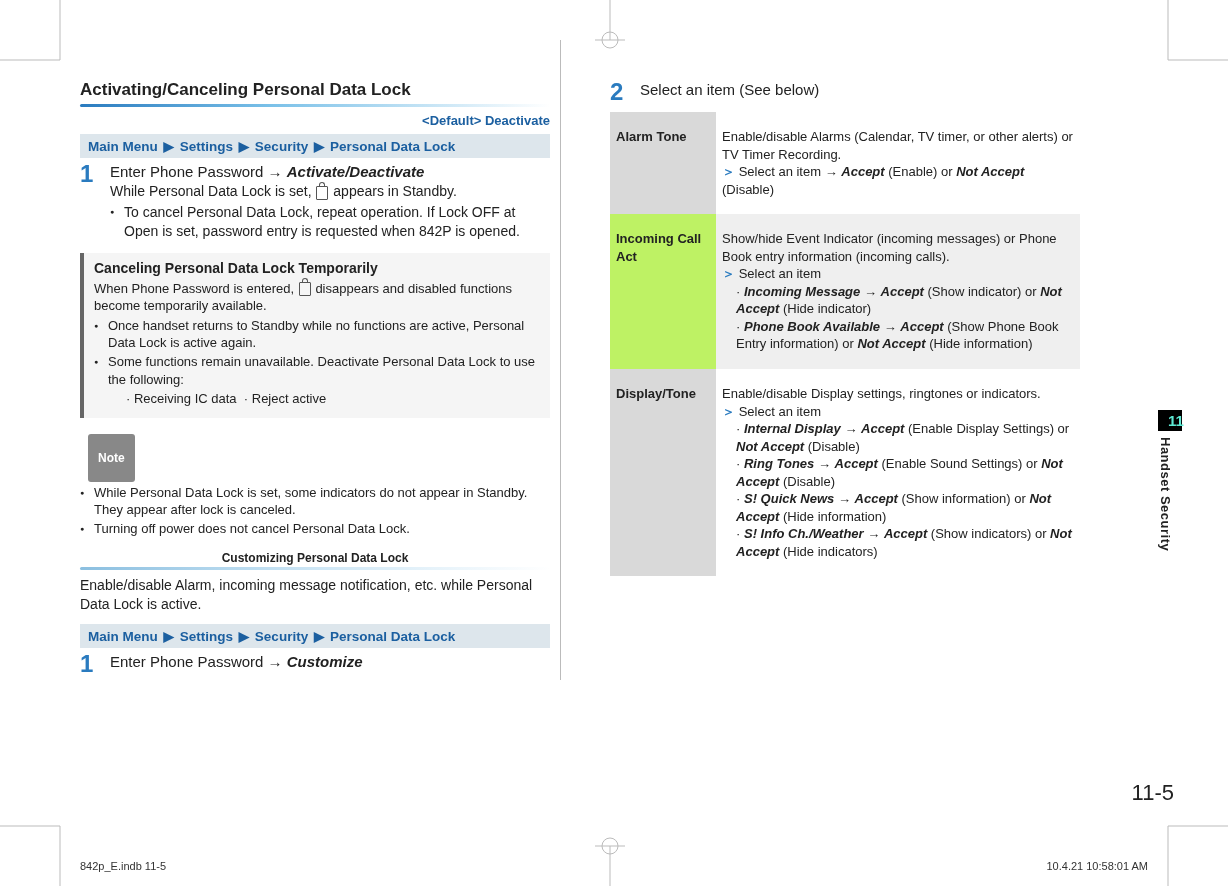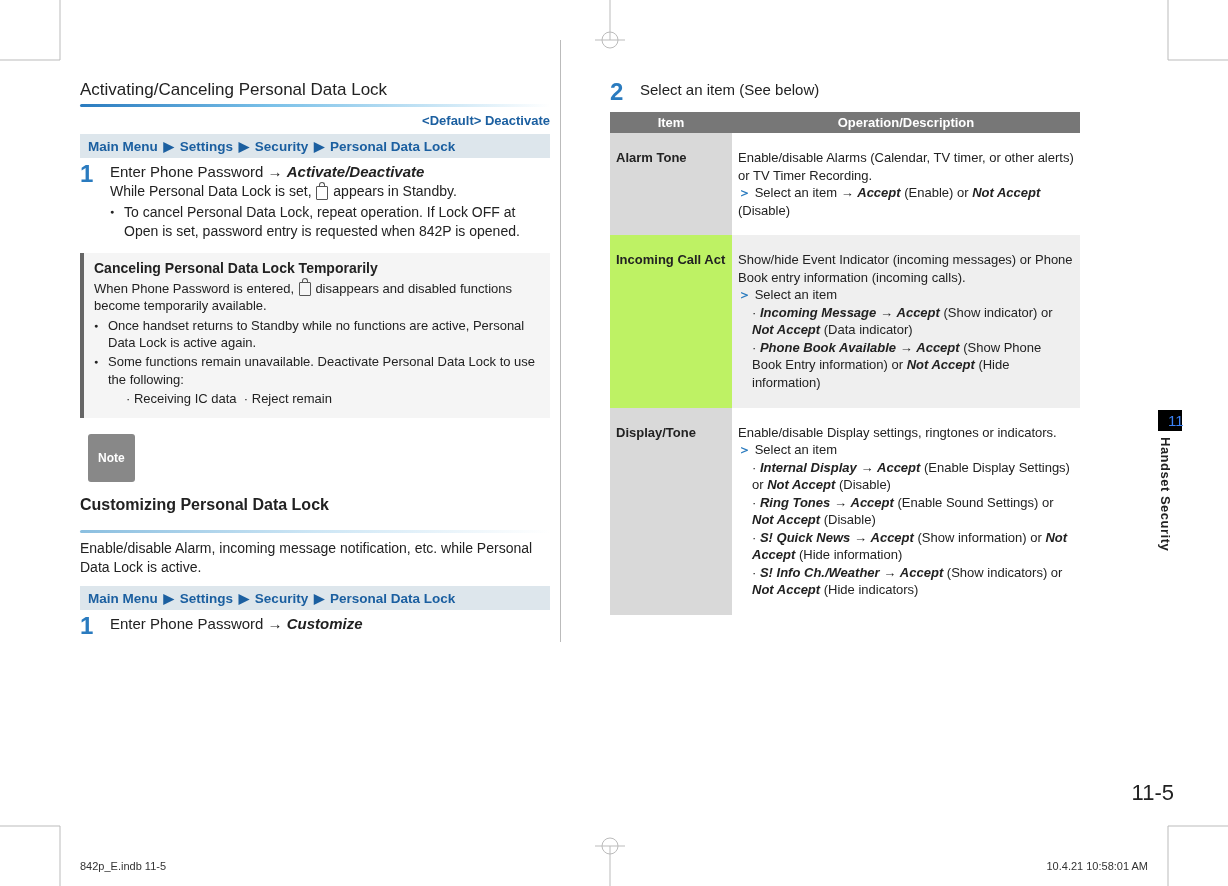--- a/index.html
+++ b/index.html
@@ -31,21 +31,21 @@
   .col-divider {
     position: absolute;
     left: 480px;
     top: 0;
     bottom: 0;
     width: 1px;
     background: #bbb;
   }
   h2.section-title {
     font-size: 17px;
-    font-weight: normal;
+    font-weight: bold;
     margin: 40px 0 4px 0;
     color: #222;
   }
   .title-underline {
     height: 3px;
     background: linear-gradient(to right, #2a7bbf 0%, #79c0e8 40%, #fff 100%);
     border-radius: 2px;
     margin-bottom: 6px;
   }
   .title-underline.sub {
@@ -158,23 +158,24 @@
     background: #888;
     color: #fff;
     font-weight: bold;
     padding: 17px 10px;
     border-radius: 3px;
     font-size: 12px;
     margin-top: 8px;
     margin-left: 8px;
   }
   h3.subsection {
-    font-size: 16px;
-    font-weight: bold;
-    margin: 14px 0 16px 0;
+    font-size: 12px;
+    font-weight: bold;
+    margin: 14px 0 2px 0;
+    text-align: center;
   }
   .intro-bold {
     font-weight: normal;
     font-size: 14px;
     margin: 6px 0 10px 0;
     line-height: 1.35;
   }
   
   table.op-table {
     width: 100%;
@@ -204,22 +205,22 @@
   }
   .side-tab {
     position: absolute;
     right: -32px;
     top: 370px;
     width: 24px;
     text-align: center;
   }
   .side-tab .chapter-num {
     background: #000;
-    color: #3b82f6;
-    font-weight: normal;
+    color: #5eead4;
+    font-weight: bold;
     font-size: 15px;
     padding: 2px 10px;
   }
   .side-tab .chapter-name {
     writing-mode: vertical-rl;
     font-weight: bold;
     font-size: 13px;
     margin-top: 6px;
     letter-spacing: 0.5px;
   }
@@ -298,27 +299,31 @@
       <div class="gray-box">
         <div class="box-title">Canceling Personal Data Lock Temporarily</div>
         <div>
           <span>When Phone Password is entered, </span><span class="lock-icon"></span><span> disappears and disabled functions become temporarily available.</span>
         </div>
         <ul class="bullets">
           <li>Once handset returns to Standby while no functions are active, Personal Data Lock is active again.</li>
           <li>
             <span>Some functions remain unavailable. Deactivate Personal Data Lock to use the following:</span>
             <div class="sub-dot-row">
-              · <span>Receiving IC data</span>&nbsp;&nbsp;· <span>Reject remain</span>
+              · <span>Receiving IC data</span>&nbsp;&nbsp;· <span>Reject active</span>
             </div>
           </li>
         </ul>
       </div>
 
       <div class="note-label">Note</div>
+      <ul class="bullets">
+        <li>While Personal Data Lock is set, some indicators do not appear in Standby. They appear after lock is canceled.</li>
+        <li>Turning off power does not cancel Personal Data Lock.</li>
+      </ul>
 
       <h3 class="subsection">Customizing Personal Data Lock</h3>
       <div class="title-underline sub"></div>
 
       <div class="intro-bold">Enable/disable Alarm, incoming message notification, etc. while Personal Data Lock is active.</div>
 
       <div class="breadcrumb">
         <span>Main Menu</span>
         <span class="bc-arrow">▶</span>
         <span>Settings</span>
@@ -341,41 +346,37 @@
     <div class="col" style="margin-left:40px">
       <div class="step" style="margin-top:40px">
         <div class="step-num">2</div>
         <div class="step-body">
           <div class="main-line">Select an item (See below)</div>
         </div>
       </div>
 
       <table class="op-table">
         <tbody>
-            <tr>
-          <th style="width:110px">Item</th>
-          <th>Operation/Description</th>
-        </tr>
 
         <tr class="row-a">
           <td class="item-cell">Alarm Tone</td>
           <td class="desc-cell">
             <span>Enable/disable Alarms (Calendar, TV timer, or other alerts) or TV Timer Recording.</span><br>
             <span class="gt">＞</span>
             <span>Select an item </span><span>→</span> <span class="bolditalic">Accept</span><span> (Enable) or </span><span class="bolditalic">Not Accept</span><span> (Disable)</span>
           </td>
         </tr>
 
         <tr class="row-b">
           <td class="item-cell">Incoming Call Act</td>
           <td class="desc-cell">
             <span>Show/hide Event Indicator (incoming messages) or Phone Book entry information (incoming calls).</span><br>
             <span class="gt">＞</span> <span>Select an item</span>
             <div style="padding-left:14px">
-              · <span class="bolditalic">Incoming Message</span> <span>→</span> <span class="bolditalic">Accept</span><span> (Show indicator) or </span><span class="bolditalic">Not Accept</span><span> (Data indicator)</span><br>
+              · <span class="bolditalic">Incoming Message</span> <span>→</span> <span class="bolditalic">Accept</span><span> (Show indicator) or </span><span class="bolditalic">Not Accept</span><span> (Hide indicator)</span><br>
               · <span class="bolditalic">Phone Book Available</span> <span>→</span> <span class="bolditalic">Accept</span><span> (Show Phone Book Entry information) or </span><span class="bolditalic">Not Accept</span><span> (Hide information)</span>
             </div>
           </td>
         </tr>
 
         <tr class="row-a">
           <td class="item-cell">Display/Tone</td>
           <td class="desc-cell">
             <span>Enable/disable Display settings, ringtones or indicators.</span><br>
             <span class="gt">＞</span> <span>Select an item</span>

